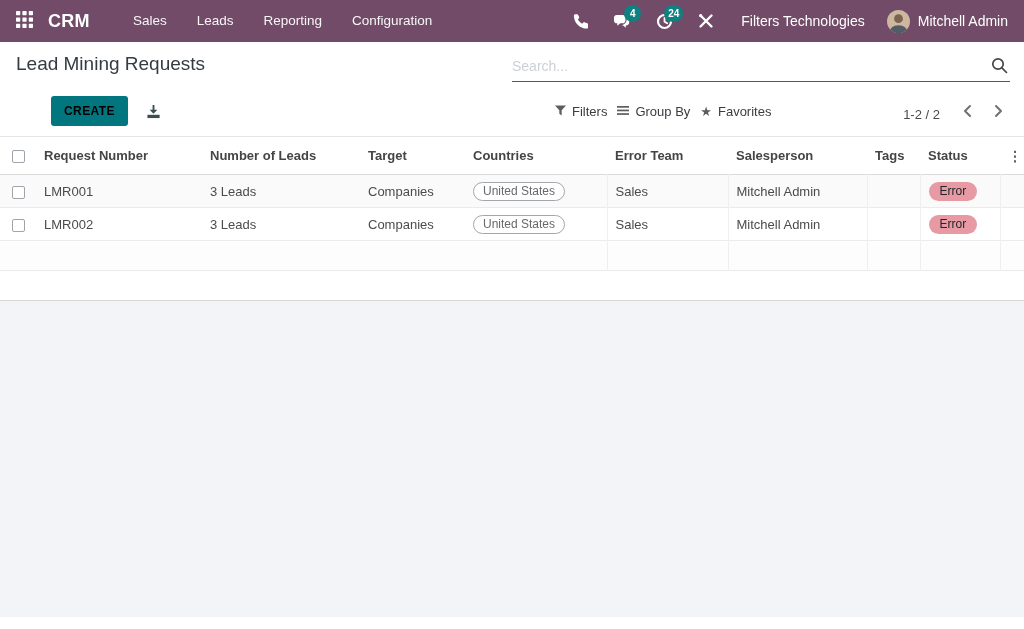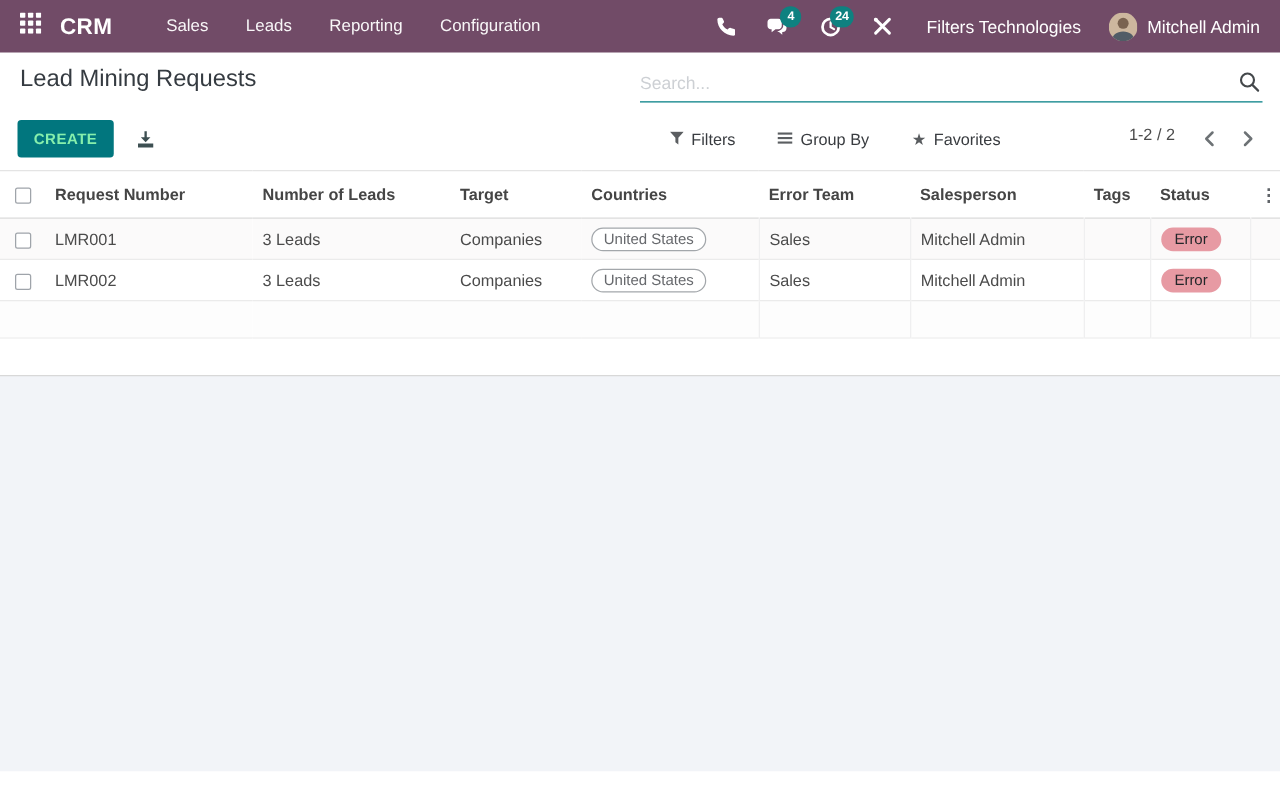--- a/index.html
+++ b/index.html
@@ -29,29 +29,29 @@
   .page-title { font-size:19px; color:#353b41; }
   .search-box { width:498px; display:flex; align-items:center; border-bottom:1px solid #017E84;
                 height:32px; margin-top:4px; }
   .search-box input { flex:1; border:none; outline:none; font-size:14px; color:#333;
                       font-family:"Liberation Sans", sans-serif; background:transparent; }
   .search-box input::placeholder { color:#cdd0d4; }
   .search-btn { width:22px; height:22px; display:flex; align-items:center; justify-content:center; cursor:pointer; }
 
   
   .control-row { height:50px; position:relative; display:flex; align-items:center; padding:0 14px; }
-  .btn-create { background:#01767E; color:#86efac; border:none; border-radius:3px;
+  .btn-create { background:#01767E; color:#000000; border:none; border-radius:3px;
                 font-size:12px; font-weight:bold; letter-spacing:.4px; padding:8px 13px;
-                cursor:pointer; font-family:"Liberation Sans", sans-serif; }
+                cursor:pointer; font-family:"Liberation Sans", sans-serif;margin-left:37px; }
   .export-btn { margin-left:18px; cursor:pointer; display:flex; align-items:center; }
-  .filters-group { position:absolute; left:536px; display:flex; align-items:center; gap:34px; }
+  .filters-group { position:absolute; left:555px; display:flex; align-items:center; gap:10px; }
   .fg-item { display:flex; align-items:center; gap:6px; font-size:13px; font-weight:500;
              color:#393c40; cursor:pointer; white-space:nowrap; }
   .star-glyph { font-size:13px; color:#595c5f; line-height:1; }
-  .pager { position:absolute; right:14px; display:flex; align-items:flex-start; gap:10px; }
+  .pager { position:absolute; right:14px; display:flex; align-items:flex-end; gap:10px; }
   .pager-value { font-size:13px; color:#4a4a4a; margin-right:6px; }
   .pg-btn { width:22px; height:22px; display:flex; align-items:center; justify-content:center; cursor:pointer; }
 
   
   table { width:100%; border-collapse:collapse; table-layout:fixed; }
   thead tr { height:38px; border-top:1px solid #e4e4e4; border-bottom:1px solid #dadada; }
   th { font-size:13px; font-weight:bold; color:#454545; text-align:left; padding-left:8px; cursor:pointer; }
   tbody tr { height:33px; border-bottom:1px solid #ebebeb; cursor:pointer;border-radius:11px; }
   tbody tr.odd { background:#fbfafa; }
   td { font-size:13px; color:#4b4b4b; padding-left:8px; white-space:nowrap; overflow:hidden; }

